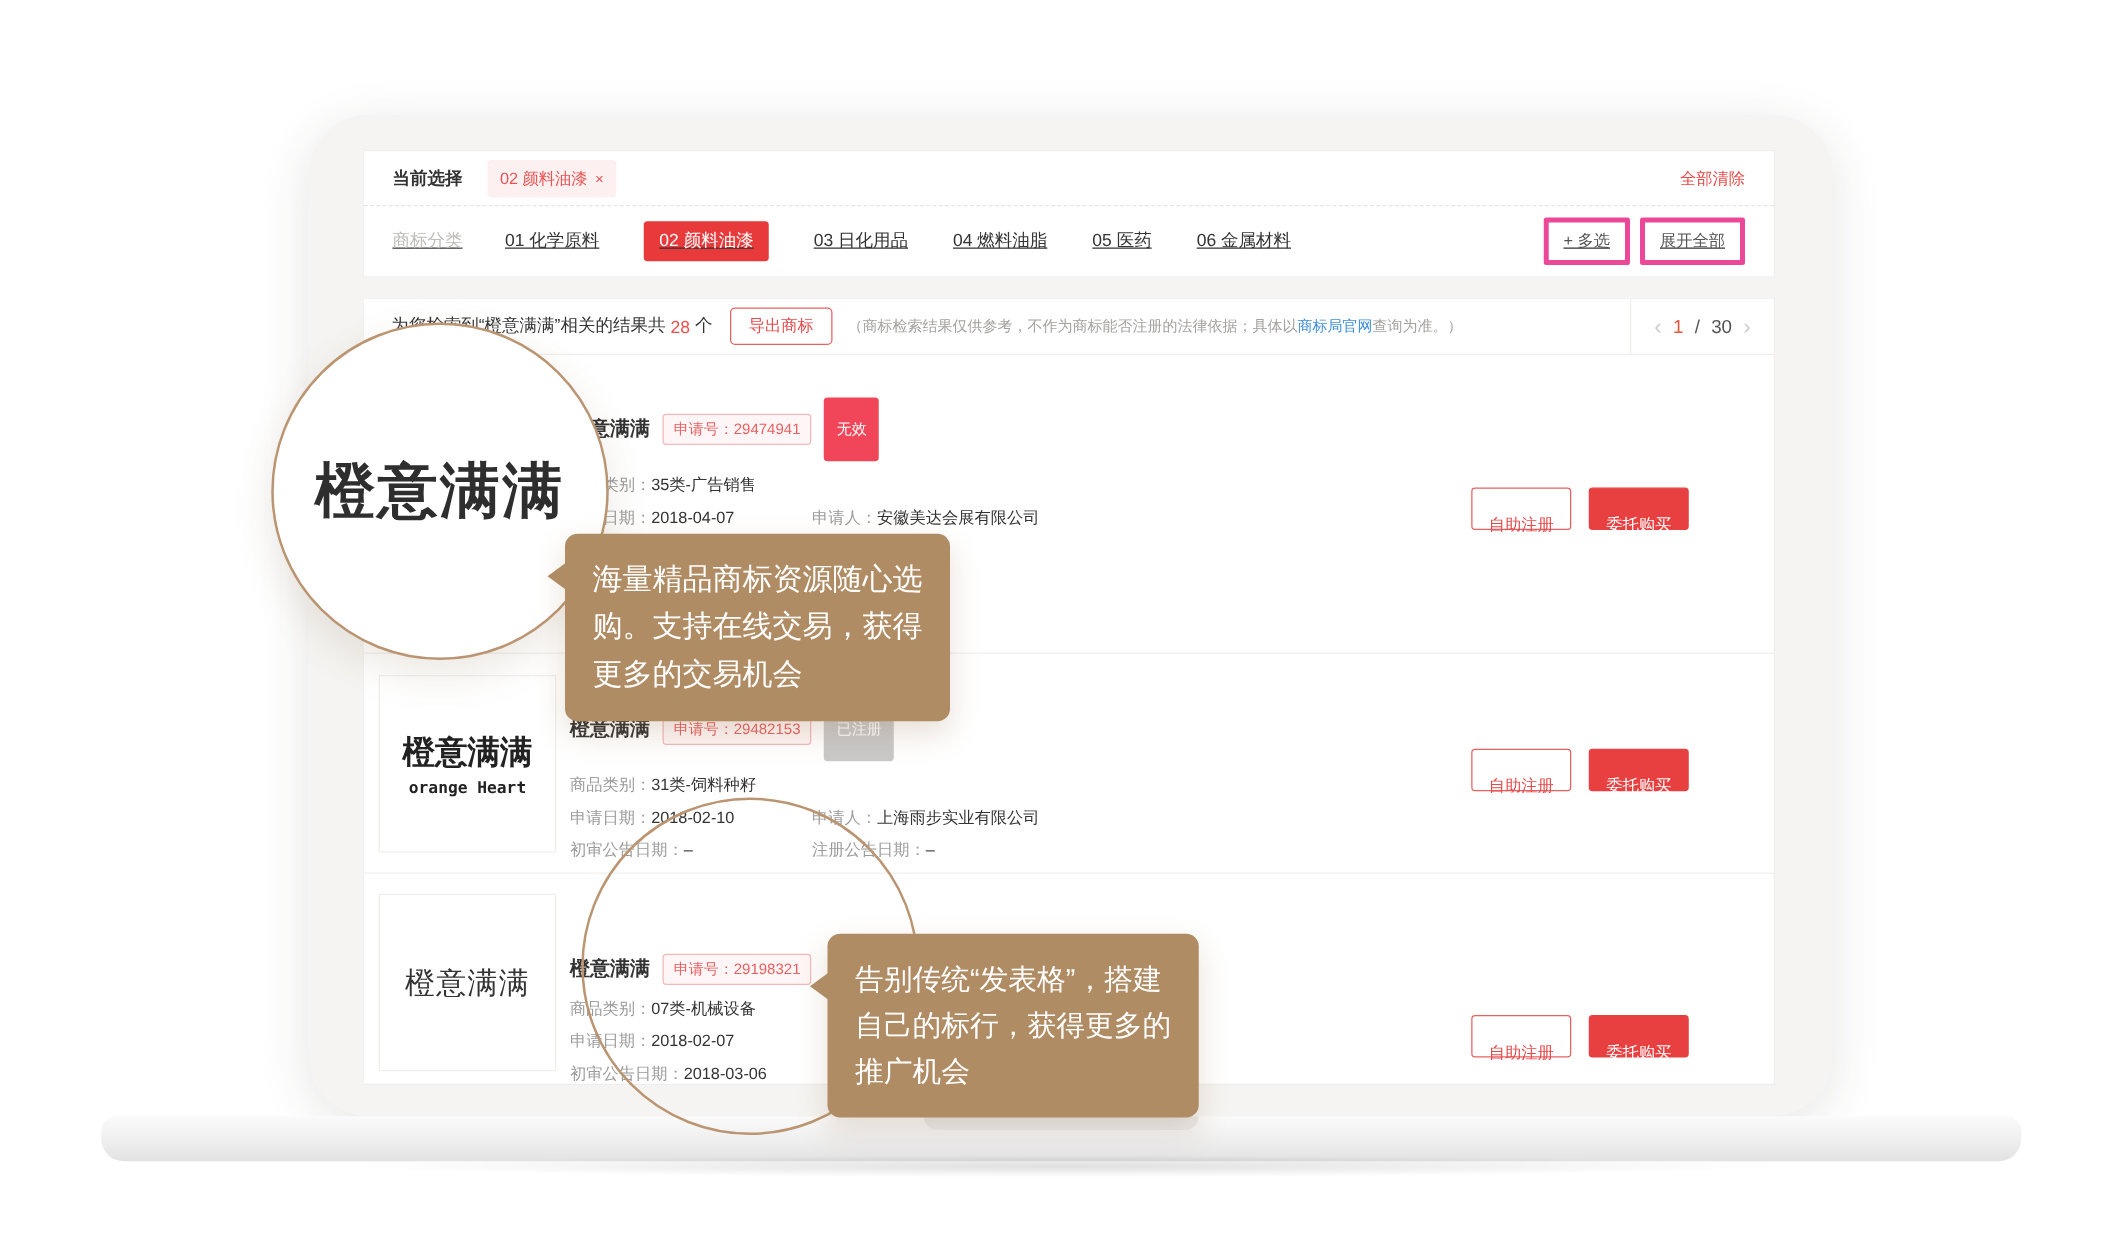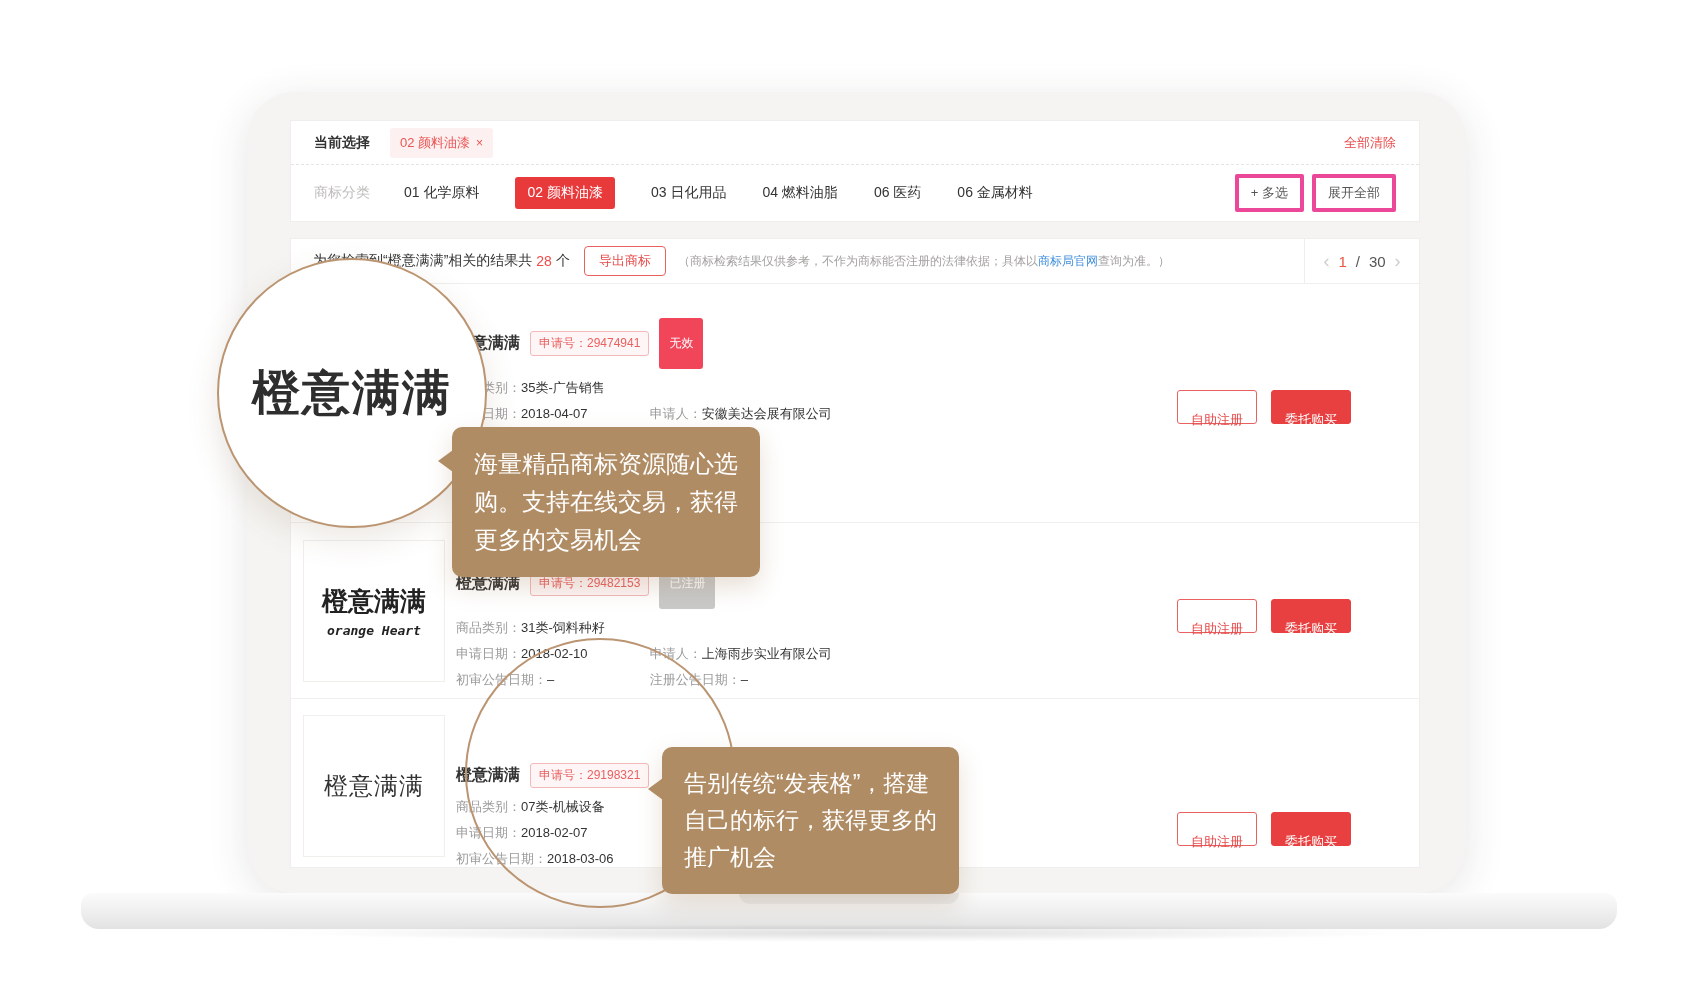--- a/index.html
+++ b/index.html
@@ -23,21 +23,21 @@
   .panel-results{top:146px;height:630px;}
 
   
   .filter-row1{height:43px;display:flex;align-items:center;padding:0 23px;border-bottom:1px dashed #e6e5e3;}
   .filter-label{font-size:14px;font-weight:700;color:#333;margin-right:20px;}
   .filter-chip{display:inline-flex;align-items:center;gap:6px;background:#fdf0f0;color:#e95353;
                font-size:13px;padding:6px 10px;border-radius:3px;cursor:pointer;}
   .chip-x{font-size:12px;}
   .clear-all{margin-left:auto;color:#e84a4a;font-size:13px;cursor:pointer;}
 
-  .filter-row2{height:56px;display:flex;align-items:center;padding:0 23px;font-size:14px;}
+  .filter-row2{height:56px;display:flex;align-items:center;padding:0 23px;font-size:14px;text-decoration:underline;}
   .cat-label{color:#bdbcba;margin-right:34px;}
   .cat-item{color:#333;margin-right:36px;cursor:pointer;white-space:nowrap;}
   .cat-item.active{background:#e8393b;color:#fff;padding:7px 12px;border-radius:3px;}
   .cat-btn{border:4px solid #ec4899;color:#555;font-size:13px;padding:6px 12px;border-radius:2px;
            background:#fff;cursor:pointer;white-space:nowrap;}
   .cat-btn.first{margin-left:auto;margin-right:8px;}
 
   
   .results-header{position:relative;height:44px;display:flex;align-items:center;
                   padding-left:22px;border-bottom:1px solid #efeeec;font-size:14px;}
@@ -53,21 +53,21 @@
 
   
   .result-row{position:relative;border-bottom:1px solid #f1f0ee;}
   .row-0{height:238px;}
   .row-1{height:175px;}
   .row-2{height:174px;border-bottom:none;}
   .thumb{position:absolute;left:12px;top:50%;transform:translateY(-50%);width:140px;height:140px;
          background:#fff;border:1px solid #f0efec;display:flex;flex-direction:column;
          align-items:center;justify-content:center;cursor:pointer;}
   .thumb-cn-serif{font-family:"DejaVu Serif","Liberation Serif",serif;font-size:26px;font-weight:700;color:#222;}
-  .thumb-en{font-family:"DejaVu Sans Mono","Liberation Mono",monospace;font-size:13px;font-weight:700;color:#222;margin-top:4px;font-style:italic;}
+  .thumb-en{font-family:"DejaVu Sans Mono","Liberation Mono",monospace;font-size:13px;font-weight:700;color:#222;margin-top:4px;}
   .thumb-cn-sans{font-size:24px;color:#333;letter-spacing:1px;}
 
   .details{margin-left:165px;}
   .row-0 .details{padding-top:34px;}
   .row-1 .details{padding-top:35px;}
   .row-2 .details{padding-top:64px;}
   .title-line{display:flex;align-items:center;gap:10px;}
   .tm-name{font-size:16px;font-weight:700;color:#333;cursor:pointer;}
   .app-tag{border:1px solid #f3b8b8;background:#fef6f6;color:#e96060;font-size:12px;
            padding:3px 8px;border-radius:3px;white-space:nowrap;}
@@ -122,21 +122,21 @@
           <span class="chip-x">×</span>
         </span>
         <span class="clear-all">全部清除</span>
       </div>
       <div class="filter-row2">
         <span class="cat-label">商标分类</span>
         <span class="cat-item">01 化学原料</span>
         <span class="cat-item active">02 颜料油漆</span>
         <span class="cat-item">03 日化用品</span>
         <span class="cat-item">04 燃料油脂</span>
-        <span class="cat-item">06 医药</span>
+        <span class="cat-item">05 医药</span>
         <span class="cat-item">06 金属材料</span>
         <span class="cat-btn first">+ 多选</span>
         <span class="cat-btn">展开全部</span>
       </div>
     </div>
 
     <div class="panel panel-results">
       <div class="results-header">
         <span>为您检索到“橙意满满”相关的结果共</span>
         <span class="rh-count">28</span>

